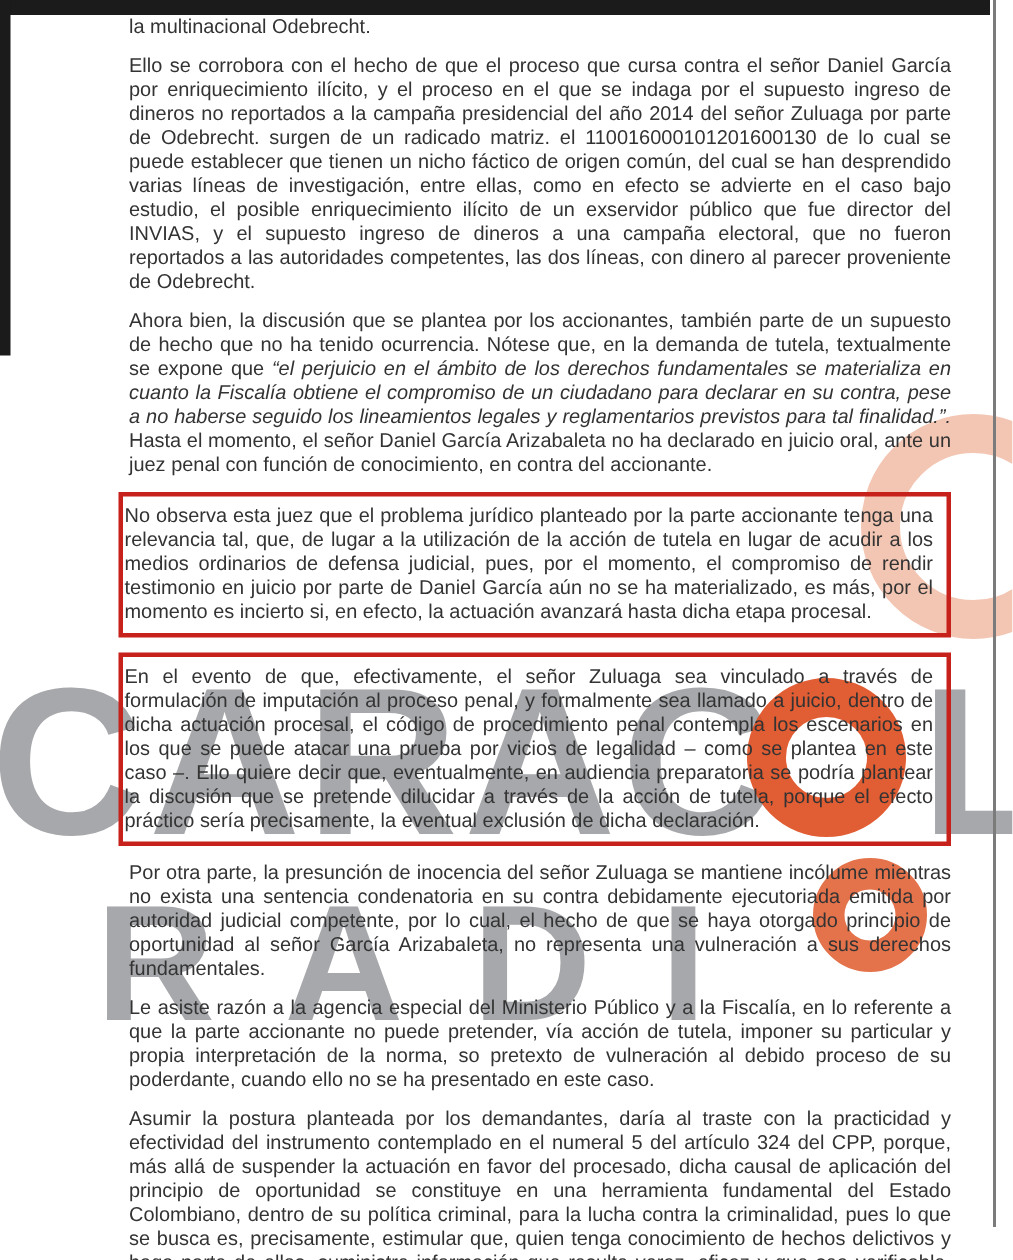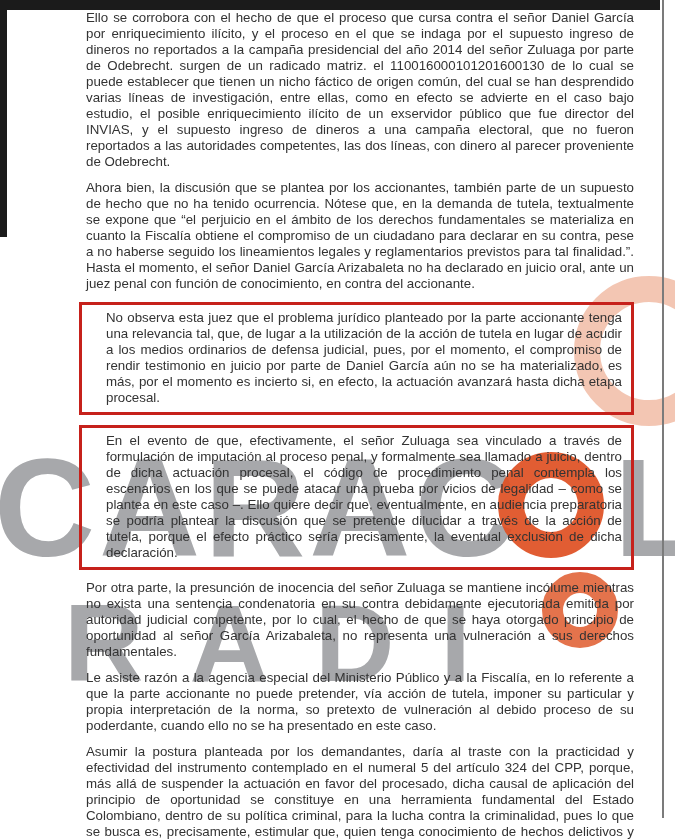--- a/index.html
+++ b/index.html
@@ -24,43 +24,44 @@
   .wm-ring-caracol{left:498px;top:452px;width:54px;height:54px;border:26px solid rgba(222,79,34,0.92);}
   .wm-ring-radio{left:542px;top:572px;width:34px;height:34px;border:21px solid rgba(223,90,45,0.85);}
   .wm-ring-topright{left:574px;top:276px;width:98px;height:98px;border:26px solid rgba(226,112,64,0.40);}
   
   .doc{
     position:absolute;left:86px;top:10px;width:548px;z-index:2;
     font-size:13.3px;line-height:16px;text-align:justify;
     color:#333333;
   }
   .para{margin:0 0 10px 0;}
-  .para .italic{}
+  .para .italic{font-style:italic;}
   .highlight-box{
     border:3px solid #c6211b;
     margin:2px 0 10px -7px;
-    padding:5px 9px 6px 24px;
+    padding:5px 9px 6px 1px;
   }
   .highlight-box .para{margin:0;}
 </style>
 </head>
 <body>
 
 <div class="page">
 
   <div class="watermark">
     <div class="wm-word wm-caracol-prefix">CARAC</div>
     <div class="wm-ring wm-ring-caracol"></div>
     <div class="wm-word wm-caracol-suffix">L</div>
     <div class="wm-word wm-radio-prefix">RADI</div>
     <div class="wm-ring wm-ring-radio"></div>
     <div class="wm-ring wm-ring-topright"></div>
   </div>
 
   <div class="doc">
+      <p class="para"><span>la multinacional Odebrecht.</span></p>
       <p class="para"><span>Ello se corrobora con el hecho de que el proceso que cursa contra el señor Daniel García por enriquecimiento ilícito, y el proceso en el que se indaga por el supuesto ingreso de dineros no reportados a la campaña presidencial del año 2014 del señor Zuluaga por parte de Odebrecht. surgen de un radicado matriz. el 110016000101201600130 de lo cual se puede establecer que tienen un nicho fáctico de origen común, del cual se han desprendido varias líneas de investigación, entre ellas, como en efecto se advierte en el caso bajo estudio, el posible enriquecimiento ilícito de un exservidor público que fue director del INVIAS, y el supuesto ingreso de dineros a una campaña electoral, que no fueron reportados a las autoridades competentes, las dos líneas, con dinero al parecer proveniente de Odebrecht.</span></p>
       <p class="para"><span>Ahora bien, la discusión que se plantea por los accionantes, también parte de un supuesto de hecho que no ha tenido ocurrencia. Nótese que, en la demanda de tutela, textualmente se expone que </span><span class="italic">“el perjuicio en el ámbito de los derechos fundamentales se materializa en cuanto la Fiscalía obtiene el compromiso de un ciudadano para declarar en su contra, pese a no haberse seguido los lineamientos legales y reglamentarios previstos para tal finalidad.”.</span><span> Hasta el momento, el señor Daniel García Arizabaleta no ha declarado en juicio oral, ante un juez penal con función de conocimiento, en contra del accionante.</span></p>
       <div class="highlight-box">
         <p class="para"><span>No observa esta juez que el problema jurídico planteado por la parte accionante tenga una relevancia tal, que, de lugar a la utilización de la acción de tutela en lugar de acudir a los medios ordinarios de defensa judicial, pues, por el momento, el compromiso de rendir testimonio en juicio por parte de Daniel García aún no se ha materializado, es más, por el momento es incierto si, en efecto, la actuación avanzará hasta dicha etapa procesal.</span></p>
       </div>
       <div class="highlight-box">
         <p class="para"><span>En el evento de que, efectivamente, el señor Zuluaga sea vinculado a través de formulación de imputación al proceso penal, y formalmente sea llamado a juicio, dentro de dicha actuación procesal, el código de procedimiento penal contempla los escenarios en los que se puede atacar una prueba por vicios de legalidad – como se plantea en este caso –. Ello quiere decir que, eventualmente, en audiencia preparatoria se podría plantear la discusión que se pretende dilucidar a través de la acción de tutela, porque el efecto práctico sería precisamente, la eventual exclusión de dicha declaración.</span></p>
       </div>
       <p class="para"><span>Por otra parte, la presunción de inocencia del señor Zuluaga se mantiene incólume mientras no exista una sentencia condenatoria en su contra debidamente ejecutoriada emitida por autoridad judicial competente, por lo cual, el hecho de que se haya otorgado principio de oportunidad al señor García Arizabaleta, no representa una vulneración a sus derechos fundamentales.</span></p>
       <p class="para"><span>Le asiste razón a la agencia especial del Ministerio Público y a la Fiscalía, en lo referente a que la parte accionante no puede pretender, vía acción de tutela, imponer su particular y propia interpretación de la norma, so pretexto de vulneración al debido proceso de su poderdante, cuando ello no se ha presentado en este caso.</span></p>

